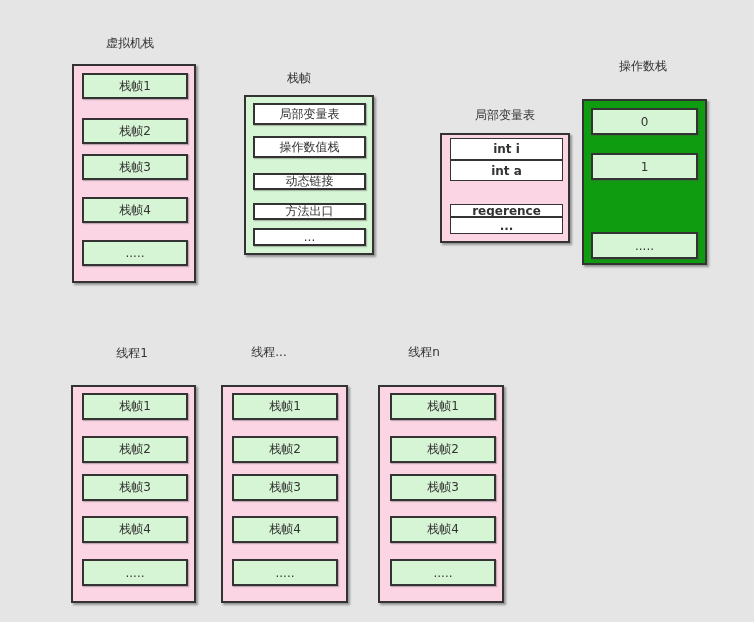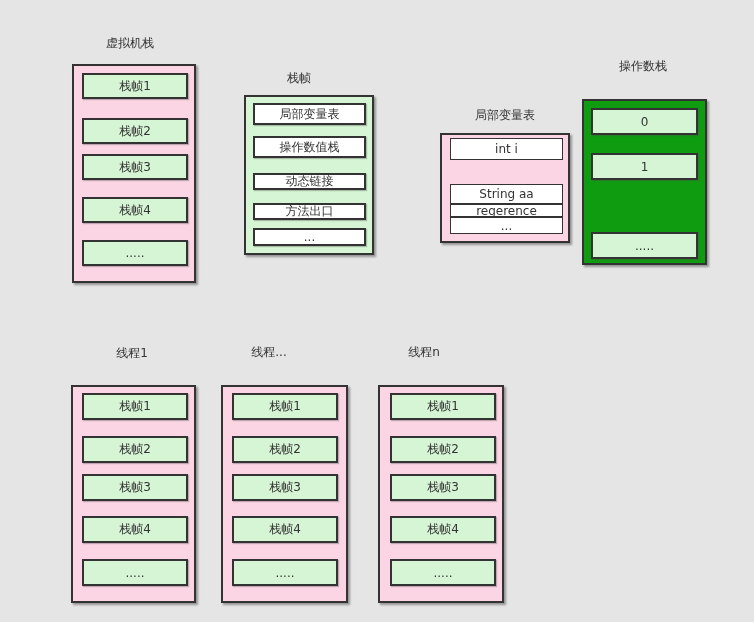--- a/index.html
+++ b/index.html
@@ -27,21 +27,21 @@
   .container.green{background:var(--c-light_green);}
   .container.darkgreen{background:var(--c-dark_green);}
   .box{
     position:absolute;border:2px solid var(--c-border);
     display:flex;align-items:center;justify-content:center;
     font-size:12px;color:var(--c-text);white-space:nowrap;
     box-shadow:1px 1px 1px rgba(80,80,80,0.35);
   }
   .box.green{background:var(--c-light_green);}
   .box.white{background:var(--c-white);}
-  .box.row{border-width:1.5px;box-shadow:none;overflow:hidden;}
+  .box.row{border-width:1.5px;box-shadow:none;overflow:hidden;font-weight:bold;}
 </style>
 </head>
 <body>
 
 <div class="canvas">
 
   <div class="group-label" style="left:130px;top:36px">虚拟机栈</div>
   <div class="container pink" style="left:72px;top:64px;width:124px;height:219px">
     <div class="box green" style="left:8px;top:7px;width:106px;height:26px">栈帧1</div>
     <div class="box green" style="left:8px;top:52px;width:106px;height:26px">栈帧2</div>
@@ -55,21 +55,21 @@
     <div class="box white" style="left:7px;top:6px;width:113px;height:22px">局部变量表</div>
     <div class="box white" style="left:7px;top:76px;width:113px;height:17px">动态链接</div>
     <div class="box white" style="left:7px;top:39px;width:113px;height:22px">操作数值栈</div>
     <div class="box white" style="left:7px;top:106px;width:113px;height:17px">方法出口</div>
     <div class="box white" style="left:7px;top:131px;width:113px;height:18px">...</div>
   </div>
 
   <div class="group-label" style="left:505px;top:108px">局部变量表</div>
   <div class="container pink" style="left:440px;top:133px;width:130px;height:110px">
     <div class="box white row" style="left:8px;top:3px;width:113px;height:22px">int i</div>
-    <div class="box white row" style="left:8px;top:49px;width:113px;height:20px">String aa</div>
+    <div class="box white row" style="left:8px;top:25px;width:113px;height:21px">int a</div>
     <div class="box white row" style="left:8px;top:69px;width:113px;height:13px">regerence</div>
     <div class="box white row" style="left:8px;top:82px;width:113px;height:17px">...</div>
   </div>
 
   <div class="group-label" style="left:643px;top:59px">操作数栈</div>
   <div class="container darkgreen" style="left:582px;top:99px;width:125px;height:166px">
     <div class="box green" style="left:7px;top:7px;width:107px;height:27px">0</div>
     <div class="box green" style="left:7px;top:52px;width:107px;height:27px">1</div>
     <div class="box green" style="left:7px;top:131px;width:107px;height:27px">.....</div>
   </div>

